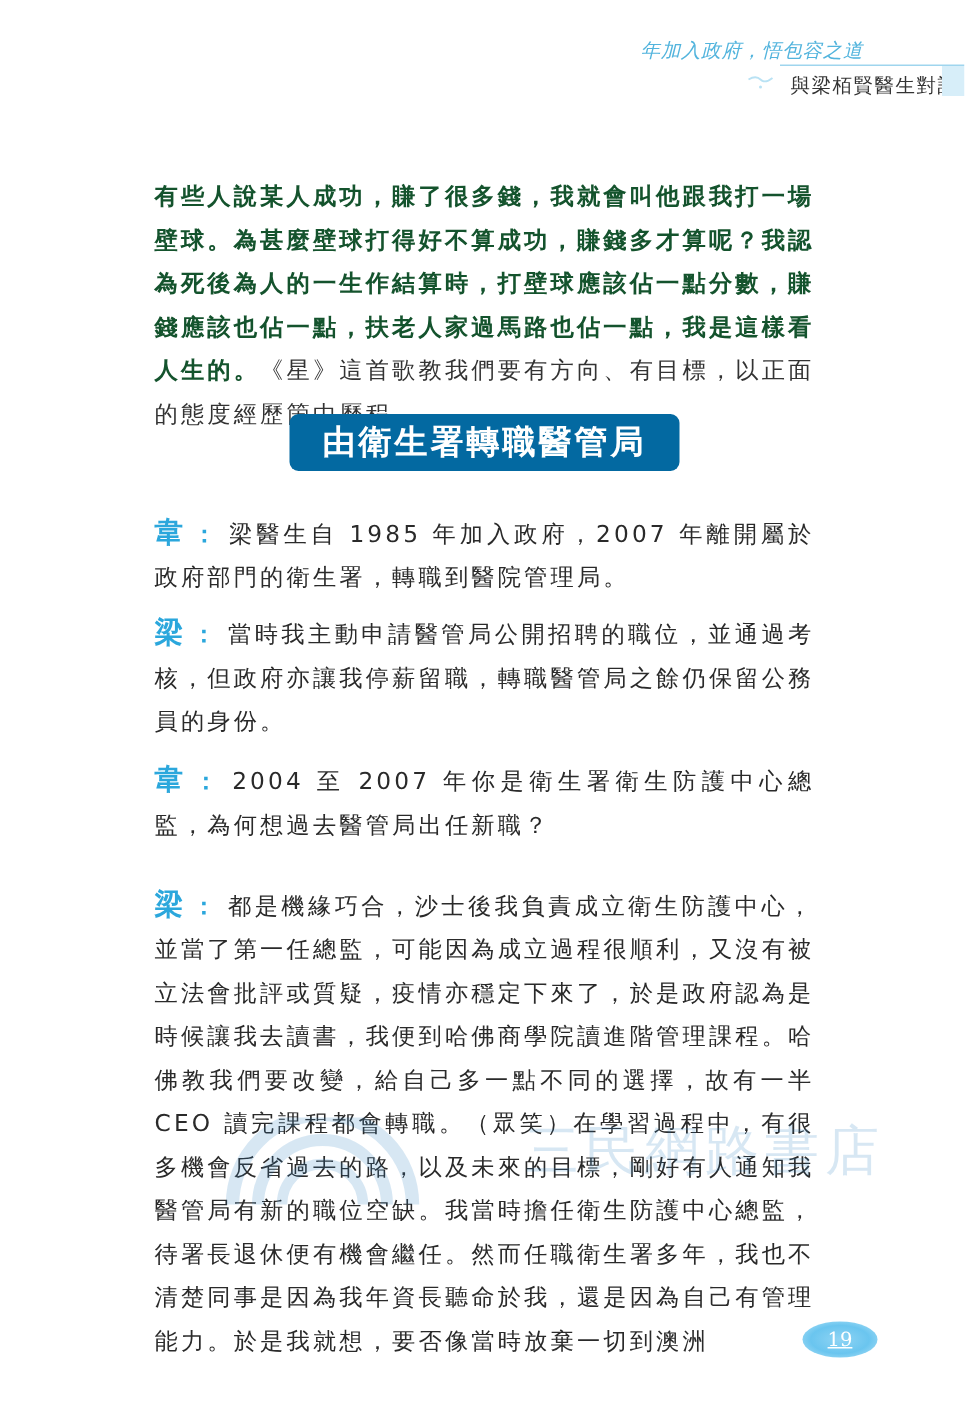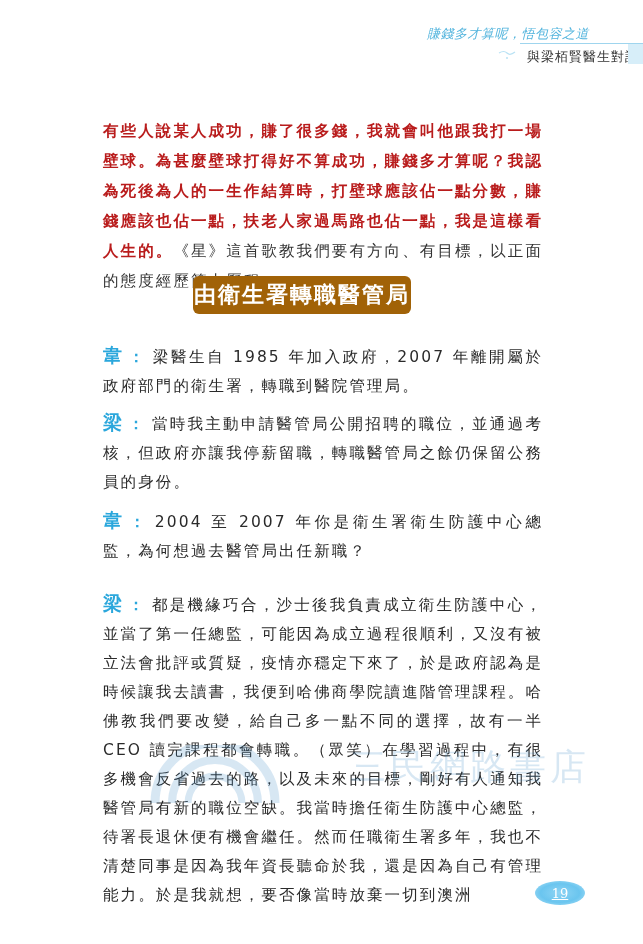--- a/index.html
+++ b/index.html
@@ -26,26 +26,26 @@
     .header-tab {
       position: absolute; top: 44px; left: 628px; width: 15px; height: 20px;
       background: #d7eef9;
     }
 
     .content { position: absolute; left: 103px; width: 440px; }
     .para {
       font-size: 15.5px; line-height: 29px; letter-spacing: 2.1px;
       text-align: justify; text-justify: inter-character; word-break: break-all;
     }
-    .para .bold { font-weight: bold; color: #b91c1c; font-family: Liberation Mono, monospace; }
+    .para .bold { font-weight: bold; color: #14532d; }
     .para .normal { font-weight: normal; color: #333333; }
 
     .section-title {
-      position: absolute; top: 276px; left: 193px; width: 218px; height: 38px;
-      background: #a16207; border-radius: 6px;
+      position: absolute; top: 276px; left: 193px; width: 260px; height: 38px;
+      background: #0369a1; border-radius: 6px;
       color: #ffffff; font-size: 22px; font-weight: bold; letter-spacing: 2px;
       display: flex; align-items: center; justify-content: center; text-align: center;
     }
 
     .speaker {
       font-size: 19px; font-weight: bold; color: #2ba7dc; letter-spacing: 0;
       margin-right: 6px;
     }
     .speaker-colon { color: #2ba7dc; font-weight: bold; margin-right: 6px; }
 
@@ -70,21 +70,21 @@
       border-radius: 50%;
       background: radial-gradient(ellipse at center, #8fd4f4 0%, #6ac5ef 55%, #b6e4f8 100%);
       color: #ffffff; font-family: "DejaVu Serif", serif; font-size: 13px;
       display: flex; align-items: center; justify-content: center; text-decoration: underline;
     }
   </style>
 </head>
 <body>
 
 <div class="running-header">
-  <div class="header-subtitle">賺錢多才算呢，悟包容之道</div>
+  <div class="header-subtitle">年加入政府，悟包容之道</div>
   <div class="header-rule"></div>
   <svg class="header-swoosh" viewBox="0 0 18 10">
     <path d="M1 3 Q6 0 9 3 T17 2" stroke="#b9e2f4" stroke-width="1.2" fill="none"></path>
     <circle cx="9" cy="8" r="1" fill="#b9e2f4"></circle>
   </svg>
   <div class="header-title">與梁栢賢醫生對話</div>
   <div class="header-tab"></div>
 </div>
 
 <div class="content" style="top:117px;">

